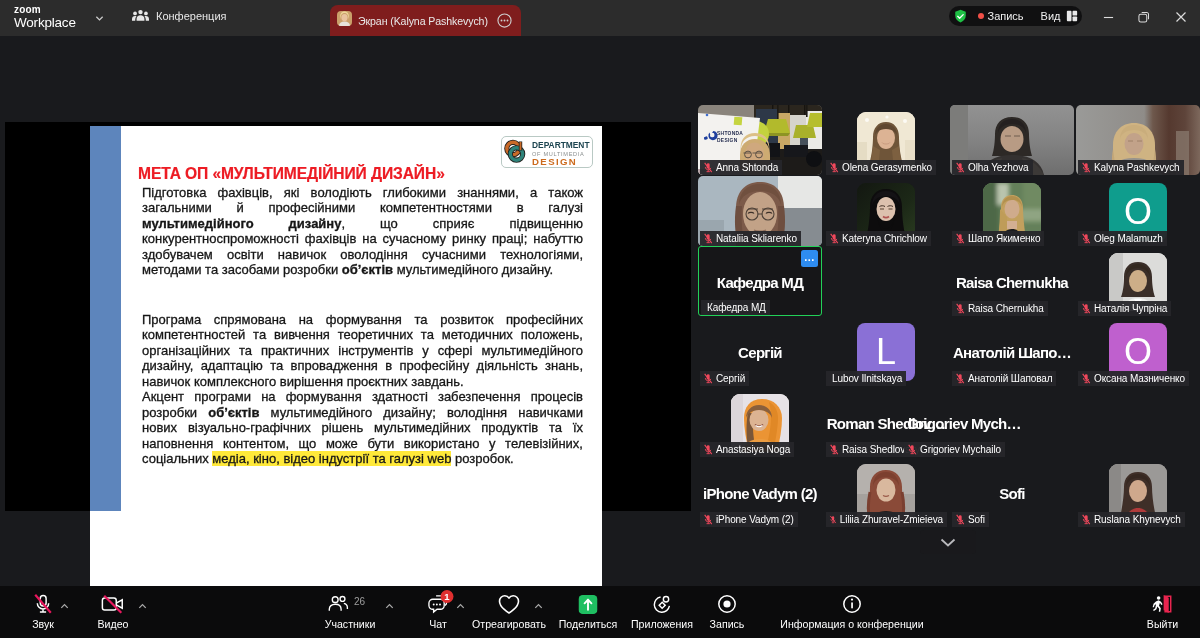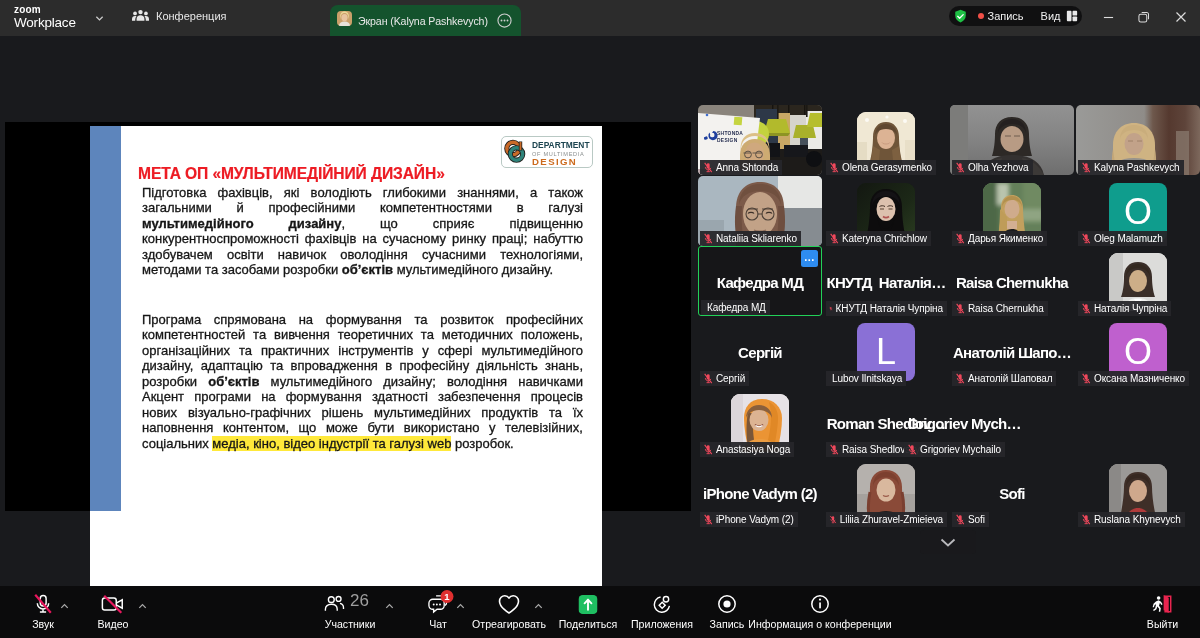--- a/index.html
+++ b/index.html
@@ -5,21 +5,21 @@
 * { margin:0; padding:0; box-sizing:border-box; }
 html,body { width:1200px; height:638px; overflow:hidden; }
 body { font-family:"Liberation Sans", sans-serif; background:#191a1d; position:relative; }
 #topbar { position:absolute; left:0; top:0; width:1200px; height:36px; background:#2c2c2c; }
 .zoomlogo { position:absolute; left:14px; top:5px; color:#fff; }
 .zoomlogo .z1 { font-size:10px; font-weight:700; letter-spacing:.2px; line-height:10px; }
 .zoomlogo .z2 { font-size:13.5px; font-weight:400; line-height:15px; letter-spacing:-0.2px; }
 .chev { position:absolute; width:9px; height:9px; }
 .chev svg { display:block; }
 #tab-conf { position:absolute; left:132px; top:9px; color:#e8e8e8; font-size:11px; display:flex; align-items:center; gap:7px; }
-#tab-active { position:absolute; left:330px; top:5px; width:191px; height:31px; background:#14532d; border-radius:8px 8px 0 0; }
+#tab-active { position:absolute; left:330px; top:5px; width:191px; height:31px; background:#7f1d1d; border-radius:8px 8px 0 0; }
 #tab-active .av { position:absolute; left:7px; top:6px; width:15px; height:15px; border-radius:4px; overflow:hidden; }
 #tab-active .txt { position:absolute; left:28px; top:9.5px; color:#e9e9e9; font-size:10.6px; letter-spacing:-0.1px; white-space:nowrap; }
 #tab-active .more { position:absolute; right:9px; top:8px; }
 #rpill { position:absolute; left:949px; top:6px; width:133px; height:20px; background:#101011; border-radius:10px; display:flex; align-items:center; }
 #winctl { position:absolute; top:0; right:0; height:36px; display:flex; align-items:center; color:#dcdcdc; }
 #share { position:absolute; left:5px; top:122px; width:686px; height:389px; background:#000; }
 #slide { position:absolute; left:85px; top:4px; width:512px; height:472px; background:#fff; }
 #bluestripe { position:absolute; left:0; top:0; width:31px; height:385px; background:#5d85bc; }
 #slide .inner { position:absolute; left:36px; top:0; width:462px; height:385px; }
 .sl-title { color:#ed1c24; font-weight:700; font-size:15.6px; letter-spacing:-0.1px; -webkit-text-stroke:0.2px #ed1c24; }
@@ -140,22 +140,23 @@
         <span class="jline"><b>мультимедійного дизайну</b>, що сприяє підвищенню</span>
         <span class="jline">конкурентноспроможності фахівців на сучасному ринку праці; набуттю</span>
         <span class="jline">здобувачем освіти навичок оволодіння сучасними технологіями,</span>
         <span class="jlast">методами та засобами розробки <b>об’єктів</b> мультимедійного дизайну.</span>
       </div>
       <div class="sl-body" style="position:absolute;left:16px;top:186px;width:441px;">
         <span class="jline">Програма спрямована на формування та розвиток професійних</span>
         <span class="jline">компетентностей та вивчення теоретичних та методичних положень,</span>
         <span class="jline">організаційних та практичних інструментів у сфері мультимедійного</span>
         <span class="jline">дизайну, адаптацію та впровадження в професійну діяльність знань,</span>
+        <span class="jlast">навичок комплексного вирішення проєктних завдань.</span>
+        <span class="jline">Акцент програми на формування здатності забезпечення процесів</span>
         <span class="jline">розробки <b>об’єктів</b> мультимедійного дизайну; володіння навичками</span>
-        <span class="jline">Акцент програми на формування здатності забезпечення процесів</span>
         <span class="jline">нових візуально-графічних рішень мультимедійних продуктів та їх</span>
         <span class="jline">наповнення контентом, що може бути використано у телевізійних,</span>
         <span class="jlast">соціальних <span class="hl">медіа, кіно, відео індустрії та галузі web</span> розробок.</span>
       </div>
     </div>
   </div>
 </div>
 
 <div id="panel">
 
@@ -372,21 +373,21 @@
       <path d="M18 60c1-10 5-14 11-14s10 4 11 14z" fill="#1c1c1e"></path>
       <rect x="24" y="38" width="10" height="8" fill="#d3af92"></rect>
     </svg>
   </div>
   <div class="label">
         <svg width="10" height="11" viewBox="0 0 24 26">
           <rect x="9" y="3" width="7" height="13" rx="3.5" fill="#f1485c"></rect>
           <path d="M5.5 12a7 7 0 0 0 13.5 2M12.5 19v4M8.5 23h8" stroke="#f1485c" stroke-width="2.2" fill="none"></path>
           <line x1="4" y1="2" x2="21" y2="24" stroke="#f1485c" stroke-width="2.6"></line>
         </svg>
-        <span>Дарья Якименко</span>
+        <span>Шапо Якименко</span>
       </div>
 </div>
 <div class="tile" style="left:1076px;top:176px;">
   <div class="initial" style="background:#0f9d8d;">O</div>
   <div class="label">
         <svg width="10" height="11" viewBox="0 0 24 26">
           <rect x="9" y="3" width="7" height="13" rx="3.5" fill="#f1485c"></rect>
           <path d="M5.5 12a7 7 0 0 0 13.5 2M12.5 19v4M8.5 23h8" stroke="#f1485c" stroke-width="2.2" fill="none"></path>
           <line x1="4" y1="2" x2="21" y2="24" stroke="#f1485c" stroke-width="2.6"></line>
         </svg>
@@ -394,31 +395,20 @@
       </div>
 </div>
 
 <div class="tile" style="left:698px;top:246px;background:#161618;border:1.5px solid #22d158;border-radius:3px;">
   <div class="bigname" style="font-size:15px;">Кафедра МД</div>
   <div style="position:absolute;right:3px;top:3px;width:17px;height:17px;background:#2e8cf0;border-radius:2.5px;color:#fff;display:flex;align-items:center;justify-content:center;">
         <span style="font-size:11px;font-weight:700;letter-spacing:0.5px;line-height:6px;margin-top:-3px;">...</span>
       </div>
   <div class="label noicon">
         <span>Кафедра МД</span>
-      </div>
-</div>
-<div class="tile" style="left:824px;top:246px;">
-  <div class="bigname">КНУТД&nbsp; Наталія…</div>
-  <div class="label">
-        <svg width="10" height="11" viewBox="0 0 24 26">
-          <rect x="9" y="3" width="7" height="13" rx="3.5" fill="#f1485c"></rect>
-          <path d="M5.5 12a7 7 0 0 0 13.5 2M12.5 19v4M8.5 23h8" stroke="#f1485c" stroke-width="2.2" fill="none"></path>
-          <line x1="4" y1="2" x2="21" y2="24" stroke="#f1485c" stroke-width="2.6"></line>
-        </svg>
-        <span>КНУТД Наталія Чупріна</span>
       </div>
 </div>
 <div class="tile" style="left:950px;top:246px;">
   <div class="bigname">Raisa Chernukha</div>
   <div class="label">
         <svg width="10" height="11" viewBox="0 0 24 26">
           <rect x="9" y="3" width="7" height="13" rx="3.5" fill="#f1485c"></rect>
           <path d="M5.5 12a7 7 0 0 0 13.5 2M12.5 19v4M8.5 23h8" stroke="#f1485c" stroke-width="2.2" fill="none"></path>
           <line x1="4" y1="2" x2="21" y2="24" stroke="#f1485c" stroke-width="2.6"></line>
         </svg>
@@ -641,21 +631,21 @@
   <div class="tbtn" style="left:325px;width:50px;">
     <div class="ic" style="left:42%;">
         <svg width="22" height="20" viewBox="0 0 24 22">
           <g stroke="#fff" stroke-width="1.5" fill="none">
             <circle cx="9" cy="6.2" r="3.2"></circle>
             <path d="M2.5 18.5v-1.8c0-3.2 2.6-5.4 6.5-5.4s6.5 2.2 6.5 5.4v1.8"></path>
             <circle cx="17" cy="5.4" r="2.7"></circle>
             <path d="M18.5 10.4c2.4.5 3.9 2.2 3.9 4.6v1.6"></path>
           </g>
         </svg>
-        <span style="font-size:17px;color:#9f9f9f;margin-left:5px;margin-top:-6px;">26</span>
+        <span style="font-size:10px;color:#9f9f9f;margin-left:5px;margin-top:-6px;">26</span>
       </div>
     <div class="lb">Участники</div>
   </div>
   <div class="tchev" style="left:384px;"><svg width="11" height="11" viewBox="0 0 12 12">
         <path d="M2.5 7.5L6 4l3.5 3.5" stroke="#ababab" stroke-width="1.4" fill="none"></path>
       </svg></div>
   <div class="tbtn" style="left:418px;width:40px;">
     <div class="ic">
         <svg width="23" height="21" viewBox="0 0 24 22">
           <path d="M10 2h7a4 4 0 0 1 4 4v3a4 4 0 0 1-1.5 3.1" stroke="#fff" stroke-width="1.4" fill="none"></path>
@@ -705,21 +695,21 @@
   </div>
   <div class="tbtn" style="left:700px;width:54px;">
     <div class="ic">
         <svg width="20" height="20" viewBox="0 0 20 20">
           <circle cx="10" cy="10" r="8.2" stroke="#fff" stroke-width="1.5" fill="none"></circle>
           <circle cx="10" cy="10" r="3.6" fill="#fff"></circle>
         </svg>
       </div>
     <div class="lb">Запись</div>
   </div>
-  <div class="tbtn" style="left:756px;width:128px;">
+  <div class="tbtn" style="left:788px;width:128px;">
     <div class="ic">
         <svg width="20" height="20" viewBox="0 0 20 20">
           <circle cx="10" cy="10" r="8.2" stroke="#fff" stroke-width="1.5" fill="none"></circle>
           <circle cx="10" cy="5.6" r="1.1" fill="#fff"></circle>
           <rect x="9.2" y="8.2" width="1.7" height="6.4" rx="0.8" fill="#fff"></rect>
         </svg>
       </div>
     <div class="lb">Информация о конференции</div>
   </div>
   <div class="tbtn" style="left:1135px;width:55px;">

